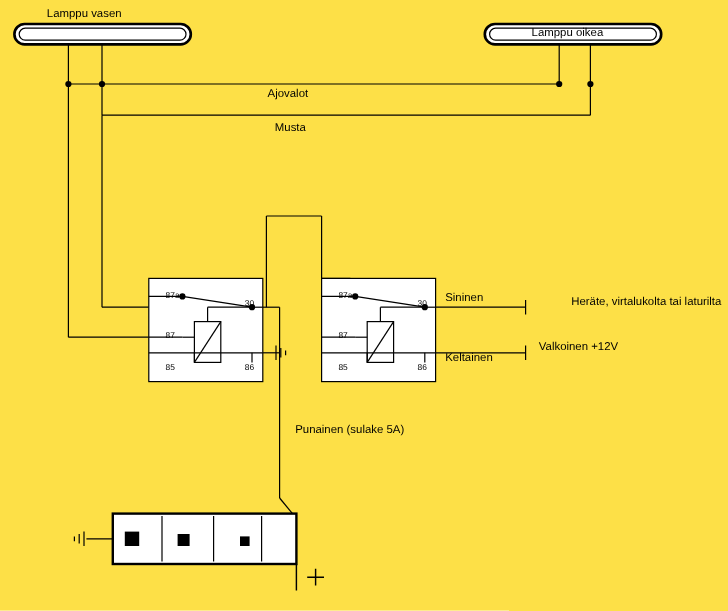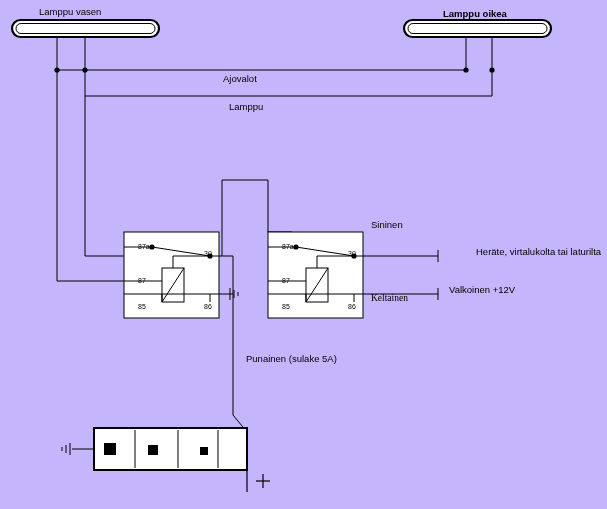--- a/index.html
+++ b/index.html
@@ -4,21 +4,21 @@
 <style>
   html, body {
     margin: 0;
     padding: 0;
     background: #ffffff;
   }
   #root {
     position: relative;
     width: 607px;
     height: 509px;
-    background: #c4b5fd;
+    background: #fde047;
     font-family: "Liberation Sans", sans-serif;
     overflow: hidden;
   }
   #diagram-svg {
     position: absolute;
     left: 0;
     top: 0;
   }
   .lbl {
     position: absolute;
@@ -186,29 +186,29 @@
     <g stroke="#000000" stroke-width="1.2" fill="none">
       <line x1="247" y1="470" x2="247" y2="492"></line>
       <line x1="256" y1="481" x2="270" y2="481"></line>
       <line x1="263" y1="474" x2="263" y2="488"></line>
     </g>
 
   </svg>
 
   <div class="lbl lbl-lamp" style="left:39px; top:7px;">Lamppu vasen</div>
 
-  <div class="lbl lbl-lamp" style="left:443px; top:9px;font-weight:bold;">Lamppu oikea</div>
+  <div class="lbl lbl-lamp" style="left:443px; top:23px;">Lamppu oikea</div>
 
   <div class="lbl" style="left:223px; top:74px;">Ajovalot</div>
 
-  <div class="lbl" style="left:229px; top:102px;">Lamppu</div>
-
-  <div class="lbl" style="left:371px; top:220px;">Sininen</div>
-
-  <div class="lbl" style="left:371px; top:294px;font-family:Liberation Serif, serif;">Keltainen</div>
+  <div class="lbl" style="left:229px; top:102px;">Musta</div>
+
+  <div class="lbl" style="left:371px; top:244px;">Sininen</div>
+
+  <div class="lbl" style="left:371px; top:294px;">Keltainen</div>
 
   <div class="lbl" style="left:246px; top:354px;">Punainen (sulake 5A)</div>
 
   <div class="lbl" style="left:448px; top:247px;padding-left:28px;">Heräte, virtalukolta tai laturilta</div>
 
   <div class="lbl" style="left:449px; top:285px;">Valkoinen +12V</div>
 
   <div class="lbl lbl-sm" style="left:138px; top:243px;">87a</div>
   <div class="lbl lbl-sm" style="left:138px; top:277px;">87</div>
   <div class="lbl lbl-sm" style="left:138px; top:303px;">85</div>

